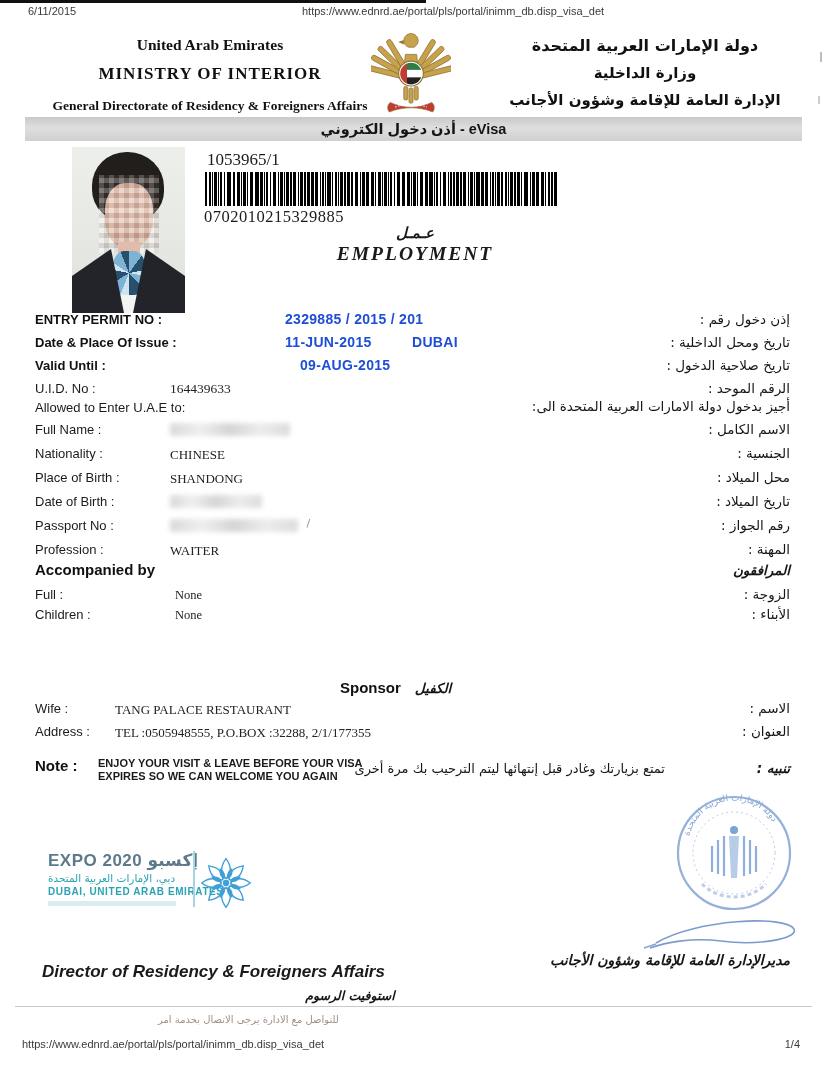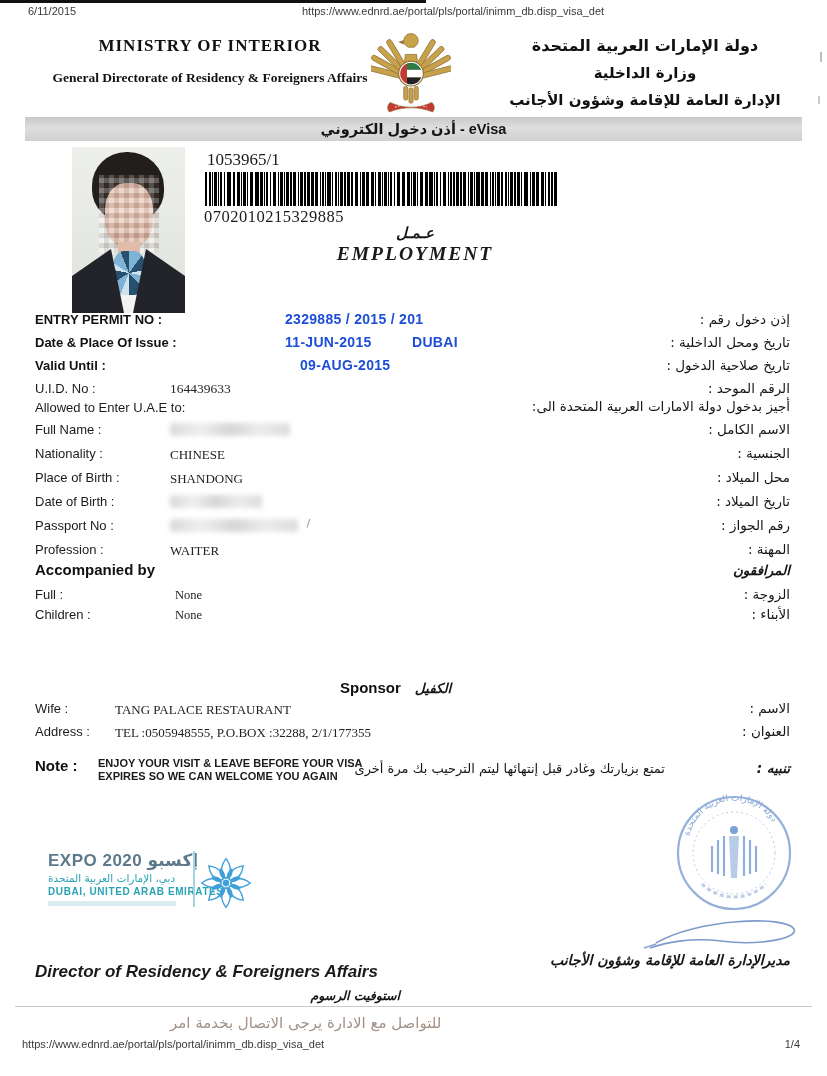--- a/index.html
+++ b/index.html
@@ -68,20 +68,21 @@
 <div class="page">
 
   <div class="abs topstrip"></div>
   <div class="abs edge1"></div>
   <div class="abs edge2"></div>
 
   <div class="abs meta" style="left:28px;top:5px">6/11/2015</div>
   <div class="abs meta" style="left:302px;top:5px">https://www.ednrd.ae/portal/pls/portal/inimm_db.disp_visa_det</div>
 
   <div class="abs lh-en" style="left:10px;top:36px">
+    <div class="l1">United Arab Emirates</div>
     <div class="l2">MINISTRY OF INTERIOR</div>
     <div class="l3">General Directorate of Residency &amp; Foreigners Affairs</div>
   </div>
 
   <svg class="abs" style="left:371px;top:32px" width="80" height="84" viewBox="0 0 100 105">
     <g transform="translate(50,58)" fill="#c8a24a" stroke="#93743a" stroke-width="1">
       <rect x="-3.2" y="-56" width="6.4" height="46" rx="3" transform="rotate(-76)"></rect>
       <rect x="-3.2" y="-56" width="6.4" height="46" rx="3" transform="rotate(-61)"></rect>
       <rect x="-3.2" y="-56" width="6.4" height="46" rx="3" transform="rotate(-46)"></rect>
       <rect x="-3.2" y="-56" width="6.4" height="46" rx="3" transform="rotate(-31)"></rect>
@@ -269,22 +270,22 @@
     <path d="M61,46 L71,46 L69,88 L63,88 Z" fill="#7ba3d4" opacity=".55"></path>
     <path d="M 34 94 A 46 46 0 0 0 98 94" stroke="#8aa8d6" stroke-width="3" stroke-dasharray="4 3" fill="none" opacity=".55"></path>
   </svg>
 
   <svg class="abs" style="left:636px;top:903px" width="180" height="52" viewBox="0 0 180 52">
     <path d="M20,40 C60,16 150,12 158,26 C163,36 120,43 85,38 C55,34 28,40 14,45" fill="none" stroke="#6f8fc8" stroke-width="1.6" opacity=".9"></path>
     <path d="M8,45 l12,-4" stroke="#6f8fc8" stroke-width="1.4" fill="none" opacity=".8"></path>
   </svg>
 
   <div class="abs arl b" style="right:37px;top:952px;font-size:14px">مديرالإدارة العامة للإقامة وشؤون الأجانب</div>
-  <div class="abs b" style="left:35px;top:962px;font-size:17px">Director of Residency &amp; Foreigners Affairs</div>
-  <div class="abs arl b" style="left:300px;top:988px;width:100px;text-align:right;font-size:12.5px">استوفيت الرسوم</div>
+  <div class="abs b" style="left:42px;top:962px;font-size:17px">Director of Residency &amp; Foreigners Affairs</div>
+  <div class="abs arl b" style="left:300px;top:988px;width:100px;text-align:center;font-size:12.5px">استوفيت الرسوم</div>
 
   <div class="abs hr"></div>
-  <div class="abs arl" style="left:170px;top:1014px;font-size:15px;color:#a29086;direction:rtl">للتواصل مع الادارة يرجى الاتصال بخدمة امر</div>
+  <div class="abs arl" style="left:158px;top:1014px;font-size:10px;color:#a29086;direction:rtl">للتواصل مع الادارة يرجى الاتصال بخدمة امر</div>
 
   <div class="abs meta" style="left:22px;top:1038px">https://www.ednrd.ae/portal/pls/portal/inimm_db.disp_visa_det</div>
   <div class="abs meta" style="right:27px;top:1038px">1/4</div>
 
 </div>
 
 </body></html>

